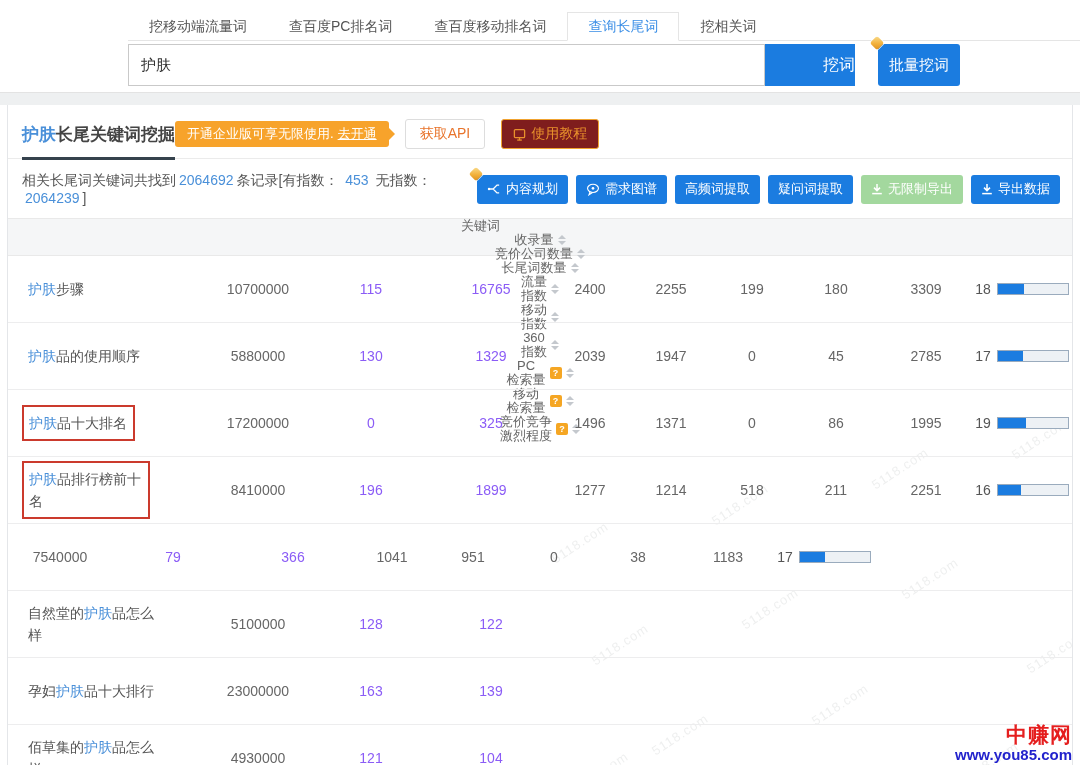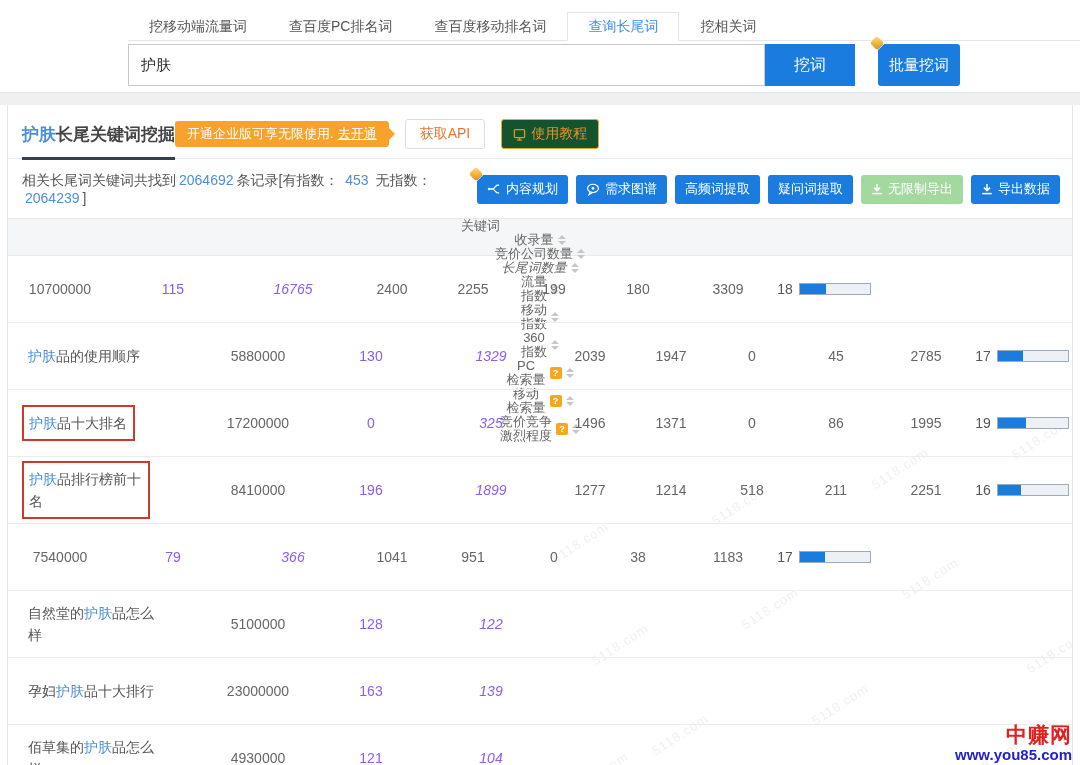--- a/index.html
+++ b/index.html
@@ -10,21 +10,21 @@
   .topbar { background:#fff; padding-top:1px;margin-top:11px; }
   .tabs { display:flex; margin-left:128px; border-bottom:1px solid #e5e5e5; height:29px; }
   .tab { padding:0 20px; line-height:27px; font-size:14px; color:#555; cursor:pointer;
          border:1px solid transparent; margin-bottom:-1px; white-space:nowrap; }
   .tab.active { color:#3a8ee6; background:#fff; border:1px solid #e5e5e5; border-bottom-color:#fff; }
 
   
   .search-row { display:flex; align-items:stretch; margin:3px 0 6px 128px; height:42px; }
   .search-input { width:637px; border:1px solid #c9c9c9; padding:0 12px; font-size:15px; color:#333;
                   font-family:inherit; outline:none; }
-  .btn-dig { width:90px; background:#1b7ce0; color:#fff; border:none; font-size:16px; cursor:pointer; }
+  .btn-dig { width:90px; background:#1b7ce0; color:#fff; border:none; font-size:16px; cursor:pointer;text-align:right; }
   .btn-batch { position:relative; width:82px; margin-left:23px; background:#1b7ce0; color:#fff; border:none;
                font-size:15px; border-radius:3px; cursor:pointer; }
   .diamond { position:absolute; top:-6px; left:-6px; width:10px; height:10px; border-radius:2px;
              background:linear-gradient(135deg,#fadd8e 0%,#f2b13c 55%,#dd8f1d 100%);
              transform:rotate(45deg); box-shadow:0 0 0 1px rgba(255,255,255,.8); }
 
   .band { height:13px; background:#eef0f1; border-top:1px solid #e3e3e3; }
 
   
   .panel { position:relative; margin:0 7px; background:#fff; border:1px solid #e4e6e9; border-top:none;
@@ -36,21 +36,21 @@
   .section-title .hl { color:#4a90d9; }
   .head-right { display:flex; align-items:center; padding-bottom:9px; }
   .promo { position:relative; background:#f7a32b; color:#fff; font-size:13px; height:26px; line-height:26px;
            padding:0 12px; border-radius:3px; margin-right:16px; cursor:pointer; white-space:nowrap; }
   .promo::after { content:''; position:absolute; right:-6px; top:50%; margin-top:-6px;
                   border-left:6px solid #f7a32b; border-top:6px solid transparent; border-bottom:6px solid transparent; }
   .promo a { color:#fff; text-decoration:underline; margin-left:4px; }
   .btn-api { height:30px; padding:0 14px; background:#fff; border:1px solid #ddd; border-radius:3px;
              color:#e8742c; font-size:14px; margin-right:16px; cursor:pointer; }
   .btn-tut { display:inline-flex; align-items:center; gap:5px; height:30px; padding:0 11px;
-             background:#14532d; border:1px solid #f0a32f; border-radius:3px; color:#e8912c;
+             background:#7f1d1d; border:1px solid #f0a32f; border-radius:3px; color:#e8912c;
              font-size:14px; cursor:pointer; }
 
   
   .summary-row { display:flex; justify-content:space-between; align-items:center; padding:13px 12px 12px 14px; }
   .summary { font-size:14px; color:#555; }
   .summary .num { color:#4a90d9; margin:0 3px; }
   .toolbar { display:flex; align-items:center; }
   .tbtn { position:relative; display:inline-flex; align-items:center; gap:5px; height:29px; padding:0 10px;
           margin-left:8px; border:none; border-radius:3px; background:#1b7ce0; color:#fff; font-size:13px;
           cursor:pointer; white-space:nowrap; }
@@ -64,21 +64,21 @@
   .h-lines { text-align:center; line-height:14px; }
   .sort { display:inline-flex; flex-direction:column; gap:2px; cursor:pointer; }
   .sort i { display:block; width:0; height:0; border-left:4px solid transparent; border-right:4px solid transparent; }
   .sort .up { border-bottom:4px solid #c4c8cd; }
   .sort .dn { border-top:4px solid #c4c8cd; }
   .help { display:inline-flex; align-items:center; justify-content:center; width:12px; height:12px;
           background:#f5a623; color:#fff; border-radius:2px; font-size:9px; font-weight:bold; cursor:pointer; }
 
   .w-keyword { width:198px; justify-content:flex-start; padding-left:20px; text-align:left; }
   .w-keyword .h-lines { text-align:left; }
-  .w-included { width:104px; } .w-bid-companies { width:122px; } .w-longtail { width:118px;font-style:italic; }
+  .w-included { width:104px; } .w-bid-companies { width:122px; } .w-longtail { width:118px; }
   .w-flow-index { width:80px; } .w-mobile-index { width:82px; } .w-360-index { width:80px; }
   .w-pc-search { width:88px; } .w-mobile-search { width:92px; } .w-compete { width:100px; }
 
   .tbody { position:relative; z-index:2; }
   .tr { display:flex; align-items:center; min-height:67px; border-bottom:1px solid #ededee; font-size:14px; }
   .td { display:flex; align-items:center; justify-content:center; color:#666; }
   .kw-cell { justify-content:flex-start; padding-left:20px; }
   .kw { display:inline-block; max-width:128px; line-height:22px; color:#555; }
   .kw .hl { color:#4a90d9; cursor:pointer; }
   .kw.boxed { border:2px solid #cb3a2d; padding:5px 6px 5px 5px; margin:-8px 0 -8px -6px; }
@@ -277,20 +277,23 @@
     <span class="h-lines"><span class="l1">竞价竞争</span><br class="brk"><span class="l2">激烈程度</span></span>
     <span class="help">?</span>
     <span class="sort">
             <i class="up"></i>
             <i class="dn"></i>
           </span>
   </div>
       </div>
     <div class="tbody">
         <div class="tr">
+    <div class="td kw-cell w-keyword">
+      <span class="kw"><span class="pre"></span><span class="hl">护肤</span><span class="post">步骤</span></span>
+    </div>
     <div class="td c-included w-included">10700000</div>
     <div class="td c-bid w-bid-companies blue">115</div>
     <div class="td c-longtail w-longtail blue">16765</div>
     <div class="td c-flow w-flow-index">2400</div>
     <div class="td c-mobile w-mobile-index">2255</div>
     <div class="td c-360 w-360-index">199</div>
     <div class="td c-pc w-pc-search">180</div>
     <div class="td c-ms w-mobile-search">3309</div>
     <div class="td w-compete">
       <span class="bar">

